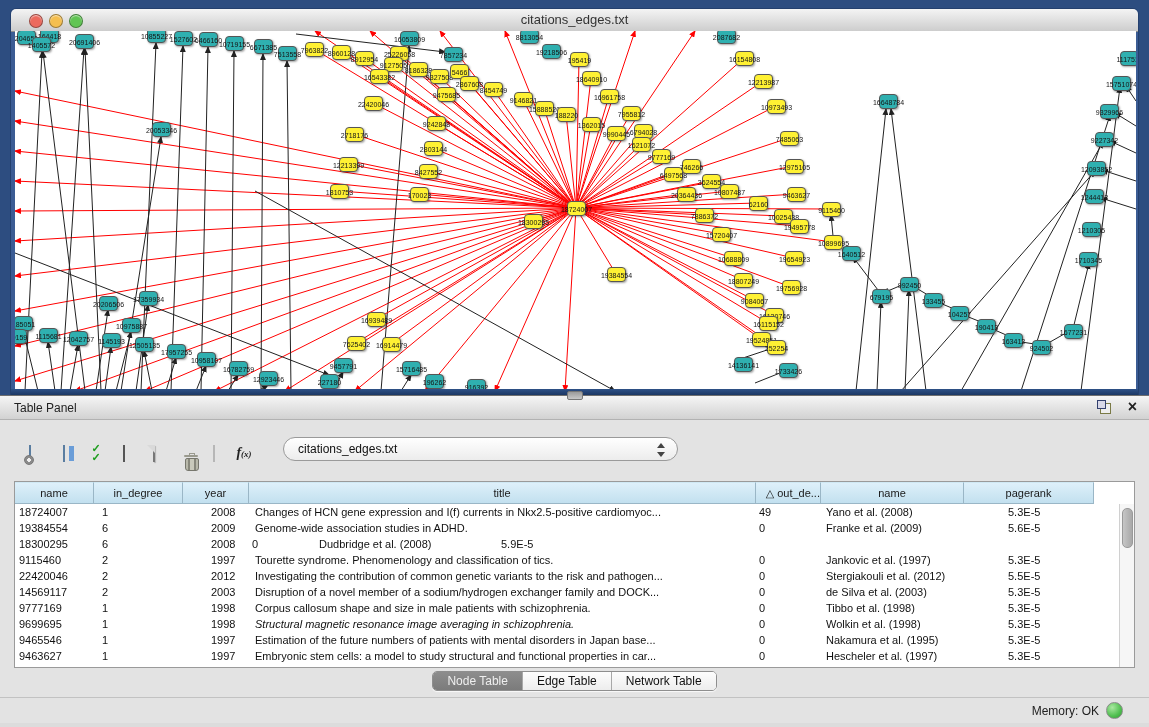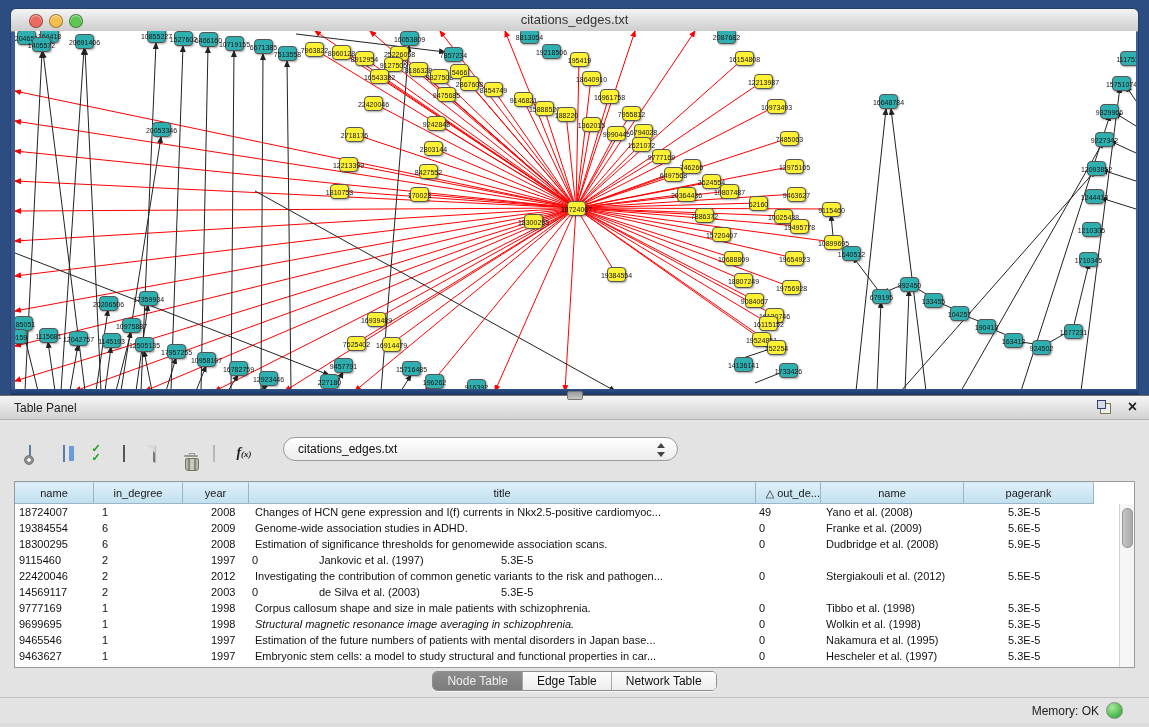--- a/index.html
+++ b/index.html
@@ -677,46 +677,47 @@
           <div class="td" style="width: 66px; padding-left: 28px;">2009</div>
           <div class="td" style="width: 507px; padding-left: 6px;">Genome-wide association studies in ADHD.</div>
           <div class="td" style="width: 65px; padding-left: 3px;">0</div>
           <div class="td" style="width: 143px; padding-left: 5px;">Franke et al. (2009)</div>
           <div class="td" style="width: 130px; padding-left: 44px;">5.6E-5</div>
         </div>
         <div class="trow">
           <div class="td" style="width: 79px; padding-left: 4px;">18300295</div>
           <div class="td" style="width: 89px; padding-left: 8px;">6</div>
           <div class="td" style="width: 66px; padding-left: 28px;">2008</div>
-          <div class="td" style="width: 507px; padding-left: 6px;">Estimation of significance thresholds for genomewide association scans.</div>
           <div class="td" style="width: 65px; padding-left: 3px;">0</div>
           <div class="td" style="width: 143px; padding-left: 5px;">Dudbridge et al. (2008)</div>
           <div class="td" style="width: 130px; padding-left: 44px;">5.9E-5</div>
         </div>
         <div class="trow">
           <div class="td" style="width: 79px; padding-left: 4px;">9115460</div>
           <div class="td" style="width: 89px; padding-left: 8px;">2</div>
           <div class="td" style="width: 66px; padding-left: 28px;">1997</div>
+          <div class="td" style="width: 507px; padding-left: 6px;">Tourette syndrome. Phenomenology and classification of tics.</div>
           <div class="td" style="width: 65px; padding-left: 3px;">0</div>
           <div class="td" style="width: 143px; padding-left: 5px;">Jankovic et al. (1997)</div>
           <div class="td" style="width: 130px; padding-left: 44px;">5.3E-5</div>
         </div>
         <div class="trow">
           <div class="td" style="width: 79px; padding-left: 4px;">22420046</div>
           <div class="td" style="width: 89px; padding-left: 8px;">2</div>
           <div class="td" style="width: 66px; padding-left: 28px;">2012</div>
           <div class="td" style="width: 507px; padding-left: 6px;">Investigating the contribution of common genetic variants to the risk and pathogen...</div>
           <div class="td" style="width: 65px; padding-left: 3px;">0</div>
           <div class="td" style="width: 143px; padding-left: 5px;">Stergiakouli et al. (2012)</div>
           <div class="td" style="width: 130px; padding-left: 44px;">5.5E-5</div>
         </div>
         <div class="trow">
           <div class="td" style="width: 79px; padding-left: 4px;">14569117</div>
           <div class="td" style="width: 89px; padding-left: 8px;">2</div>
           <div class="td" style="width: 66px; padding-left: 28px;">2003</div>
+          <div class="td" style="width: 507px; padding-left: 6px;">Disruption of a novel member of a sodium/hydrogen exchanger family and DOCK...</div>
           <div class="td" style="width: 65px; padding-left: 3px;">0</div>
           <div class="td" style="width: 143px; padding-left: 5px;">de Silva et al. (2003)</div>
           <div class="td" style="width: 130px; padding-left: 44px;">5.3E-5</div>
         </div>
         <div class="trow">
           <div class="td" style="width: 79px; padding-left: 4px;">9777169</div>
           <div class="td" style="width: 89px; padding-left: 8px;">1</div>
           <div class="td" style="width: 66px; padding-left: 28px;">1998</div>
           <div class="td" style="width: 507px; padding-left: 6px;">Corpus callosum shape and size in male patients with schizophrenia.</div>
           <div class="td" style="width: 65px; padding-left: 3px;">0</div>

